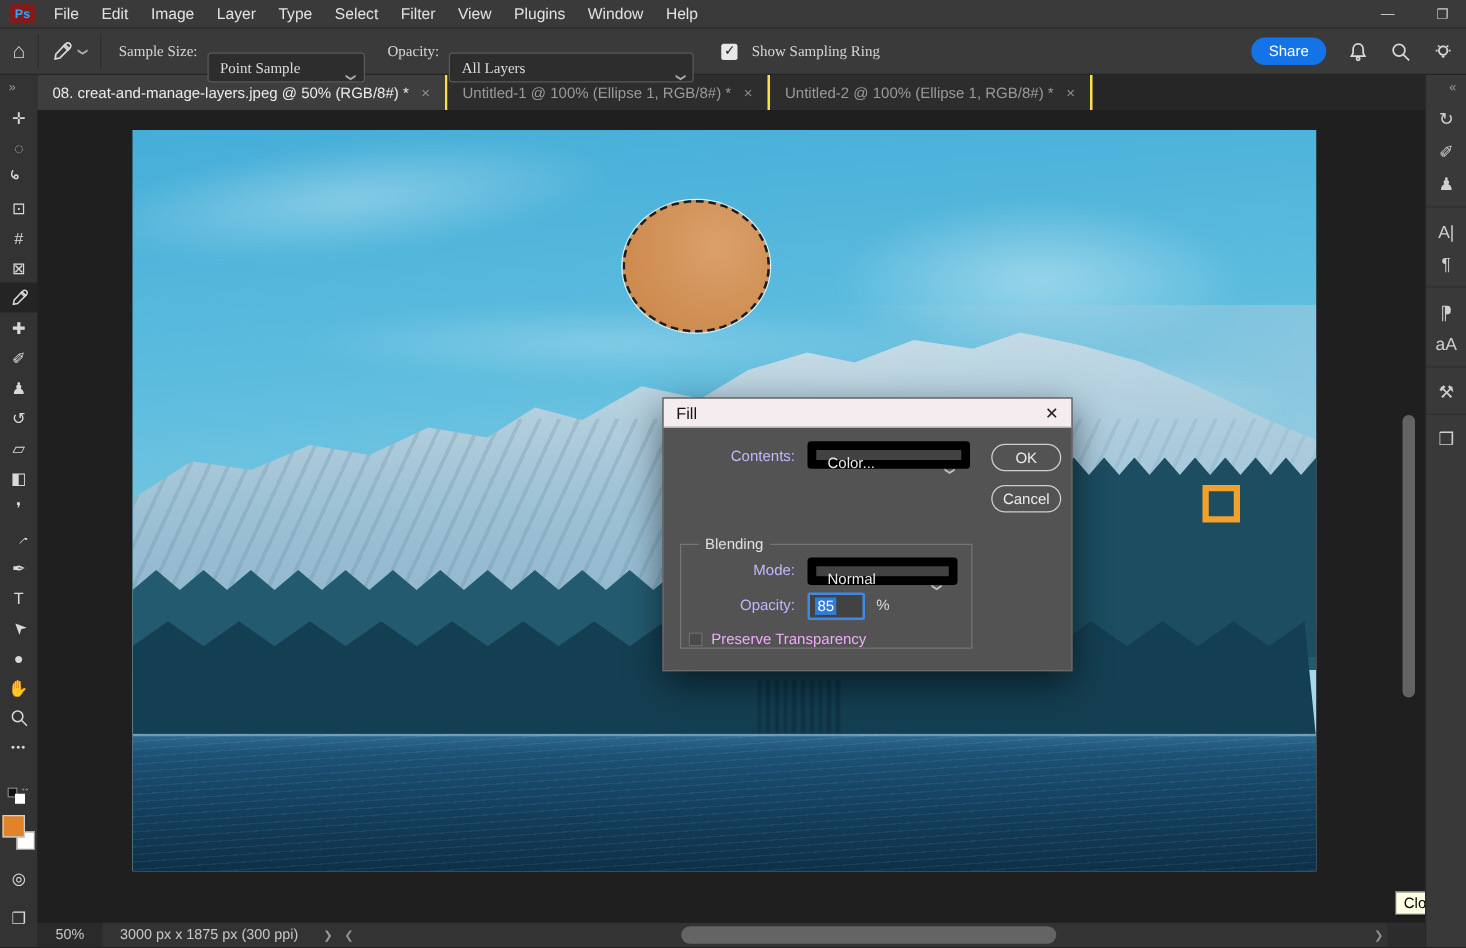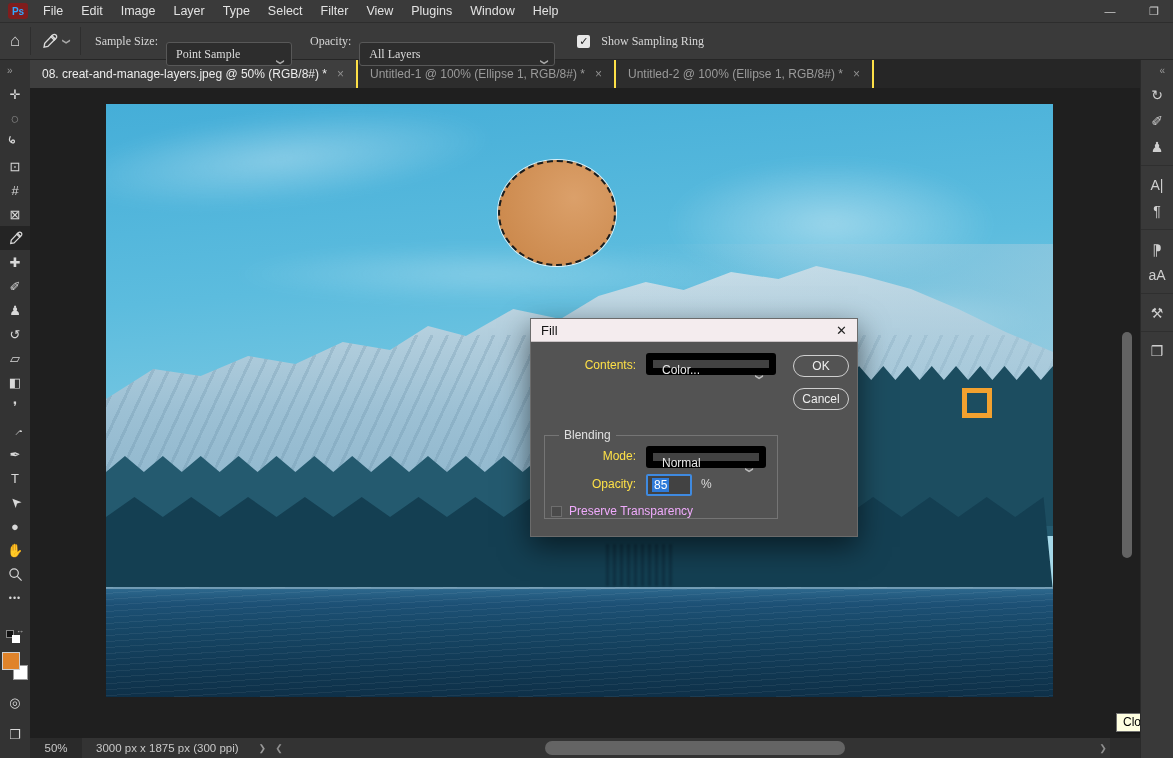--- a/index.html
+++ b/index.html
@@ -92,21 +92,21 @@
     border:2px dashed #1c1c1c; box-shadow:0 0 0 1px rgba(255,255,255,.8); }
   .marker { position:absolute; left:856px; top:284px; width:30px; height:30px; border:5px solid #f2a12f; }
 
   
   .dialog { position:absolute; left:500px; top:230px; width:328px; height:219px; background:#535353;
     border:1px solid #6b6b6b; box-shadow:0 10px 28px rgba(0,0,0,.55); }
   .dlg-title { height:23px; background:#f4ecee; color:#141414; font-size:13px; display:flex;
     align-items:center; padding:0 10px; border-bottom:1px solid #c9c2c4; }
   .dlg-title .grow { flex:1; }
   .dlg-close { color:#222; font-size:13px; }
-  .dlg-label { position:absolute; color:#fde047; font-size:12px; text-align:right; width:95px; }
+  .dlg-label { position:absolute; color:#c4b5fd; font-size:12px; text-align:right; width:95px; }
   .dlg-dd { position:absolute; background:#424242; border:7px solid #000000; border-radius:3px;
     height:22px; line-height:20px; color:#e8e8e8; padding:0 20px 0 9px; font-size:12px; }
   .dlg-dd .chev { position:absolute; right:6px; top:7px; color:#bdbdbd; }
   .pill { position:absolute; width:56px; height:22px; border:1px solid #cfcfcf; border-radius:11px;
     background:transparent; color:#ededed; font-size:12px; text-align:center; line-height:20px; }
   .group-box { position:absolute; left:13px; top:116px; width:234px; height:84px; border:1px solid #757575; }
   .group-label { position:absolute; left:28px; top:109px; background:#535353; padding:0 5px; color:#e0e0e0; }
   .op-input { position:absolute; left:115px; top:155px; width:46px; height:22px; background:#424242;
     border:2px solid #3f8ae0; border-radius:2px; color:#fff; font-size:12px; line-height:18px; padding-left:4px; }
   .op-sel { background:#2f7bd9; padding:0 2px; }
@@ -181,20 +181,39 @@
         <span class="chev">❯</span>
       </div>
       <span class="opt-label" style="margin-left:18px">Opacity:</span>
       <div class="dropdown dd-sample">
         <span>All Layers</span>
         <span class="chev">❯</span>
       </div>
       <span class="checkbox" style="margin-left:22px">✓</span>
       <span class="opt-label">Show Sampling Ring</span>
     </div>
+    <div class="opt-right">
+      <button class="share-btn">Share</button>
+      <svg class="icon-svg" viewBox="0 0 16 16">
+          <path d="M8 2c-2.4 0-3.8 1.9-3.8 4.3V9L3 11.2h10L11.8 9V6.3C11.8 3.9 10.4 2 8 2z"></path>
+          <circle cx="8" cy="13.2" r="1.2"></circle>
+        </svg>
+      <svg class="icon-svg" viewBox="0 0 16 16">
+          <circle cx="6.8" cy="6.8" r="4.4"></circle>
+          <line x1="10.2" y1="10.2" x2="14.4" y2="14.4"></line>
+        </svg>
+      <svg class="icon-svg" viewBox="0 0 16 16">
+          <circle cx="8" cy="7" r="3.2"></circle>
+          <line x1="7" y1="11.6" x2="9" y2="11.6"></line>
+          <line x1="2.4" y1="7" x2="3.8" y2="7"></line>
+          <line x1="12.2" y1="7" x2="13.6" y2="7"></line>
+          <line x1="4.2" y1="3.2" x2="5.2" y2="4.2"></line>
+          <line x1="11.8" y1="3.2" x2="10.8" y2="4.2"></line>
+        </svg>
+    </div>
   </div>
 
   <div class="main">
 
     <div class="toolbar">
       <div class="tb-head">»</div>
       <div class="tool">✛</div>
       <div class="tool">◌</div>
       <div class="tool">
           <span class="rot115">و</span>

